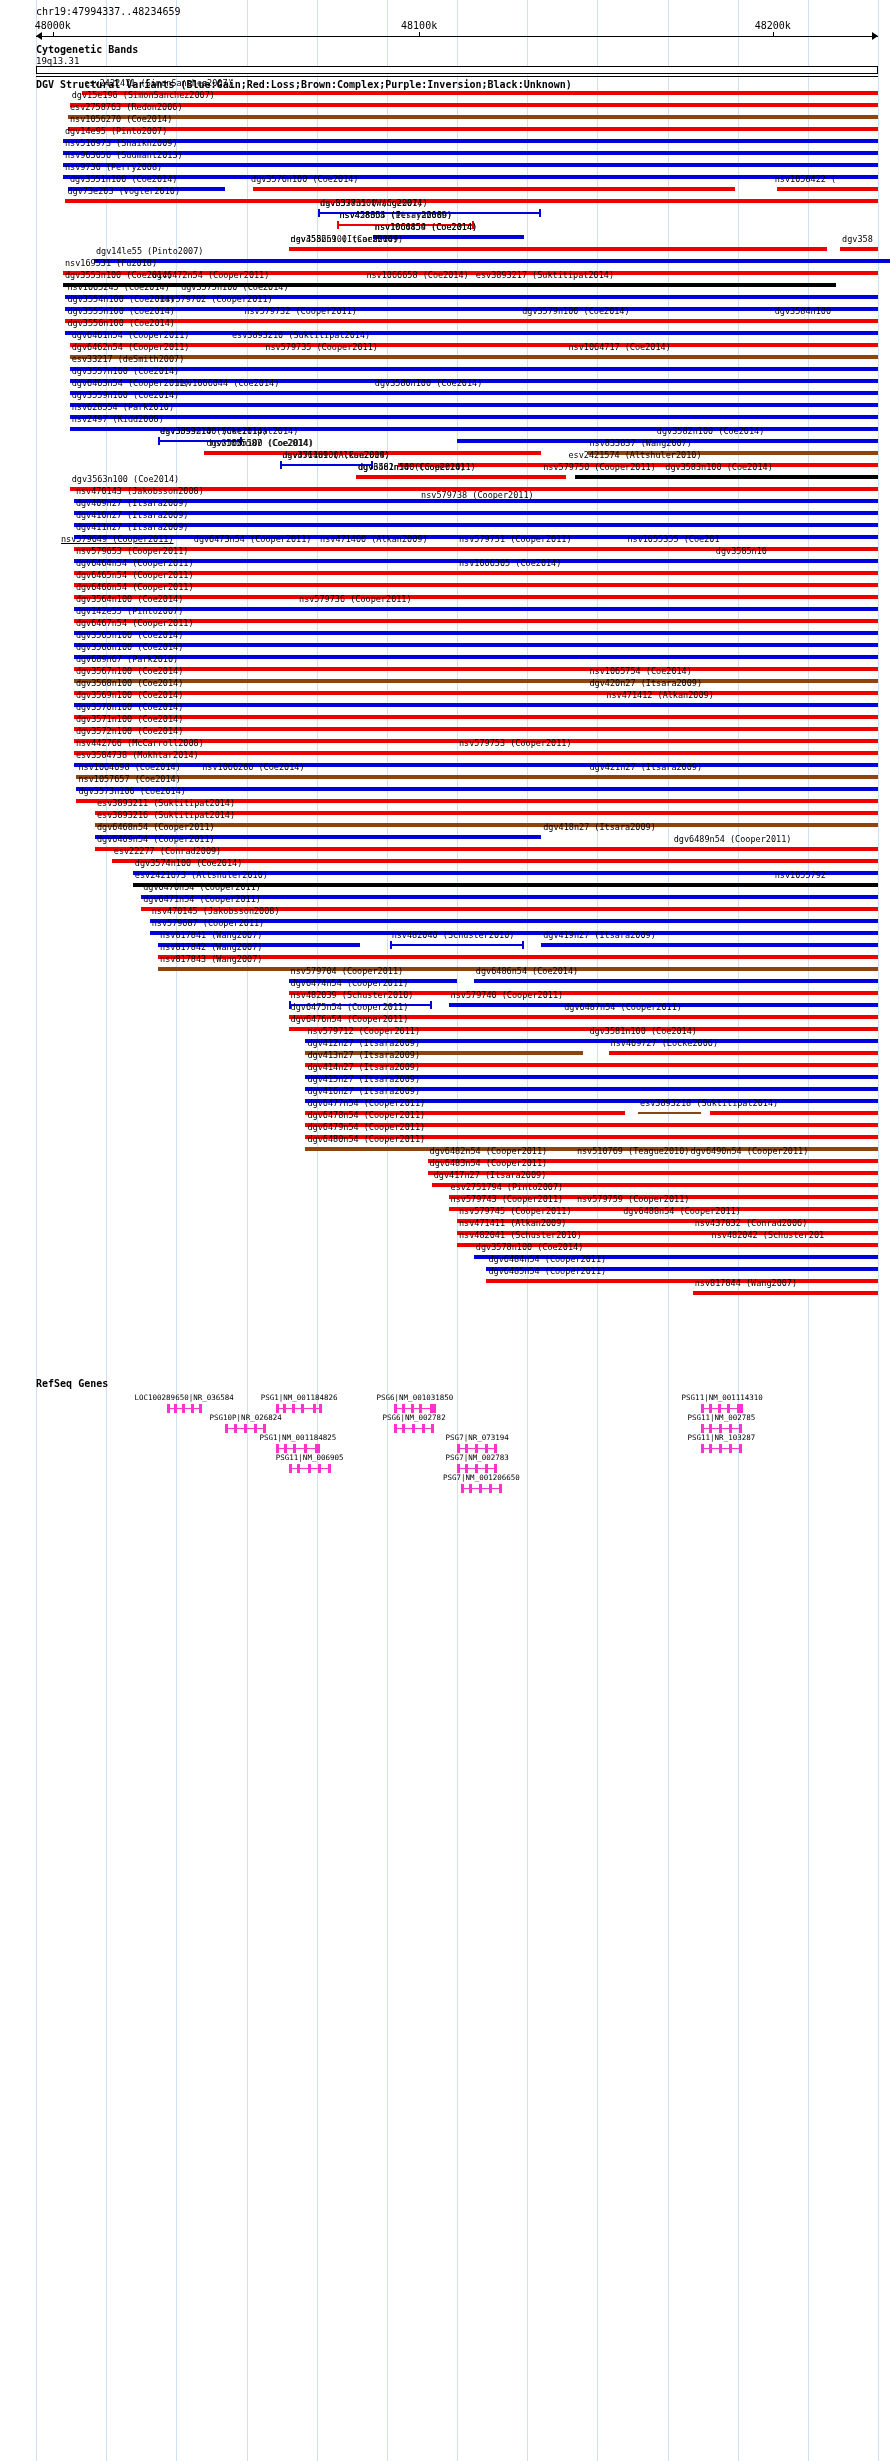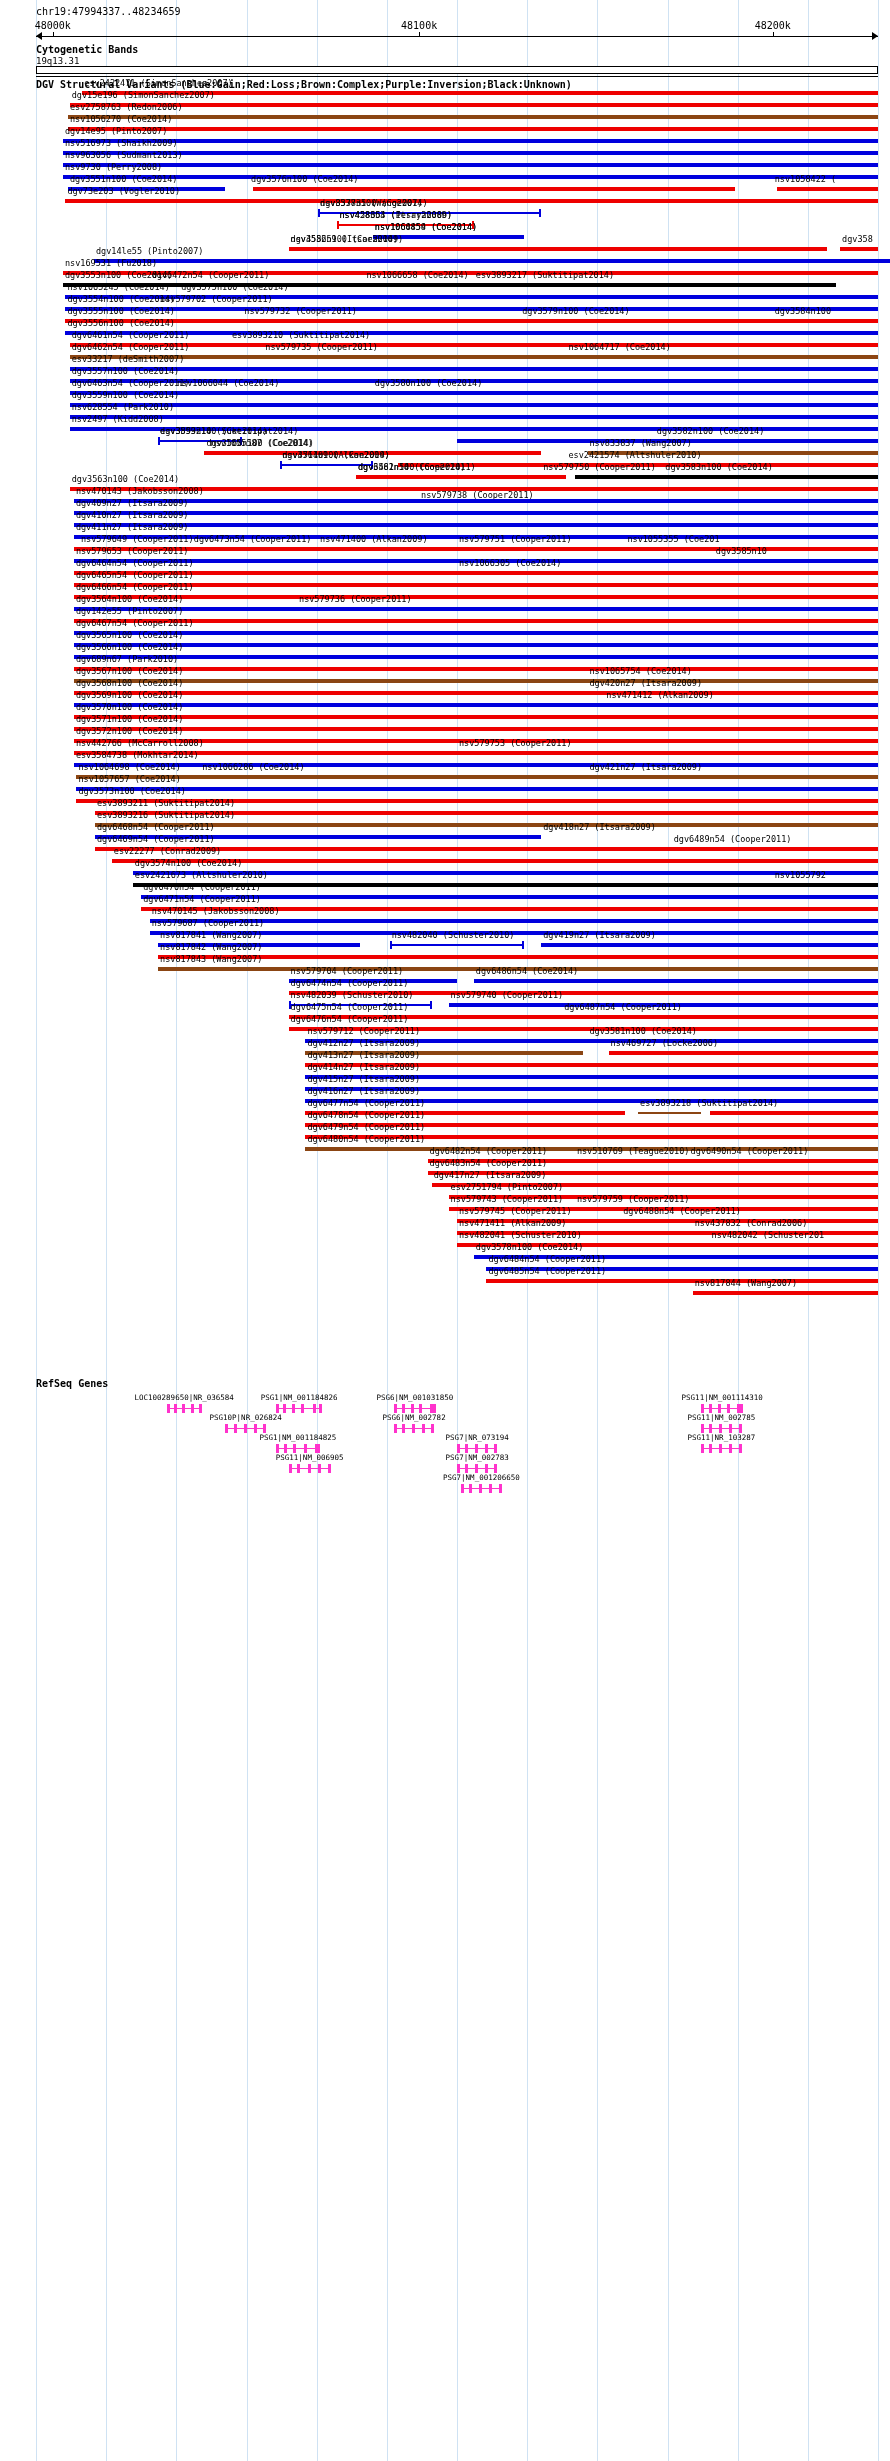--- a/index.html
+++ b/index.html
@@ -418,21 +418,21 @@
       <div class="track" style="top: 520px; left: 0px; right: 0px;">
         <div class="bar blue" style="left: 73.89px; width: 804.11px;"></div>
         <div class="lbl" style="left: 75.89px; top: -10px;">dgv410n27 (Itsara2009)</div>
       </div>
       <div class="track" style="top: 532px; left: 0px; right: 0px;">
         <div class="bar blue" style="left: 73.89px; width: 804.11px;"></div>
         <div class="lbl" style="left: 75.89px; top: -10px;">dgv411n27 (Itsara2009)</div>
       </div>
       <div class="track" style="top: 544px; left: 0px; right: 0px;">
         <div class="bar red" style="left: 73.89px; width: 804.11px;"></div>
-        <div class="lbl" style="left: 81px; top: -10px;">nsv579649 (Cooper2011)</div>
+        <div class="lbl" style="left: 61px; top: -10px; text-decoration: underline;">nsv579649 (Cooper2011)</div>
         <div class="lbl" style="left: 193.77px; top: -10px;">dgv6473n54 (Cooper2011)</div>
         <div class="lbl" style="left: 320.07px; top: -10px;">nsv471400 (Alkan2009)</div>
         <div class="lbl" style="left: 459px; top: -10px;">nsv579751 (Cooper2011)</div>
         <div class="lbl" style="left: 627.4px; top: -10px;">nsv1055355 (Coe201</div>
       </div>
       <div class="track" style="top: 556px; left: 0px; right: 0px;">
         <div class="bar blue" style="left: 73.89px; width: 804.11px;"></div>
         <div class="lbl" style="left: 75.89px; top: -10px;">nsv579653 (Cooper2011)</div>
         <div class="lbl" style="left: 715.81px; top: -10px;">dgv3585n10</div>
       </div>

